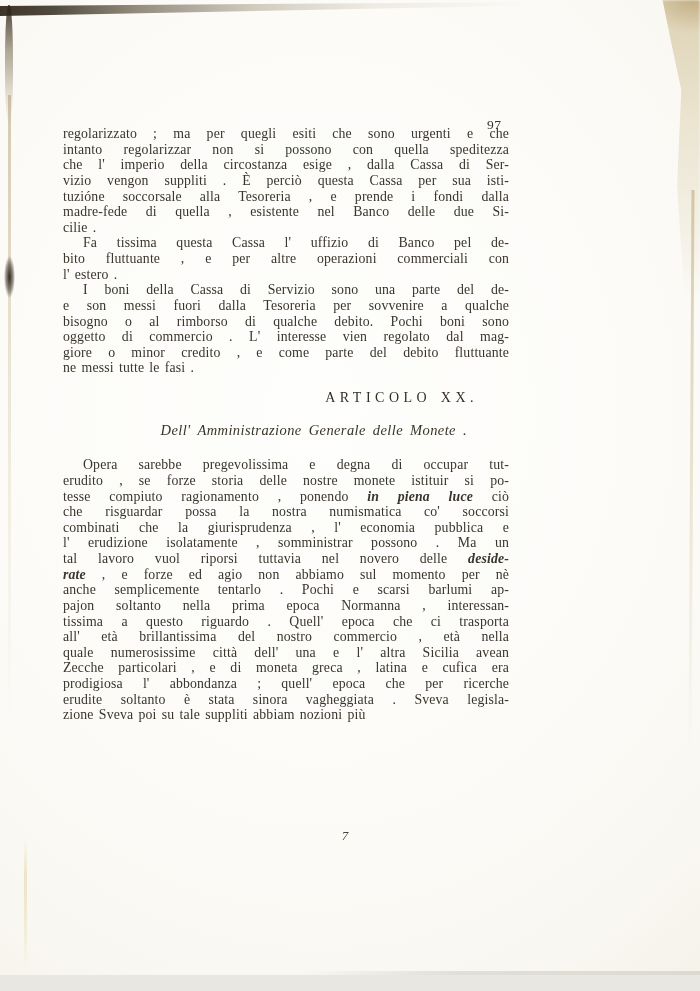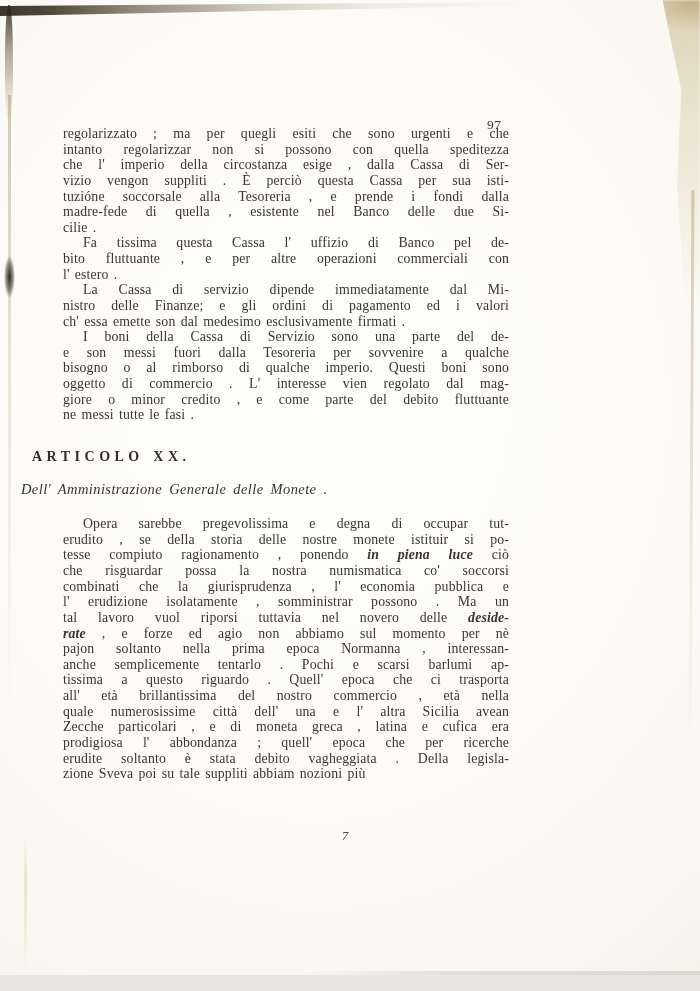--- a/index.html
+++ b/index.html
@@ -98,32 +98,32 @@
     text-align-last: justify;
     white-space: nowrap;
   }
   .tline.para-end {
     -moz-text-align-last: left;
     text-align-last: left;
   }
   .it { font-style: italic; font-weight: bold; }
 
   .article-heading {
-    margin: 26px 0 0 0;
-    font-size: 14px; font-weight: bold;
+    margin: 14px 0 0 0;
+    font-size: 14px; font-weight: normal;
     letter-spacing: 4.5px;
-    text-align: left;
+    text-align: right;
     transform: translateX(-31px);
     color: #332e25;
   }
   .article-subtitle {
     margin: 17px 0 19px 0;
     font-size: 14.5px; font-style: italic;
     letter-spacing: .4px; word-spacing: 3px;
-    text-align: left;
+    text-align: right;
     transform: translateX(-42px);
     color: #393427;
   }
   .signature {
     position: absolute; top: 828px; left: 334px; width: 22px;
     text-align: center; font-size: 13px; font-style: italic;
     color: #4a4538;
   }
 </style>
 </head>
@@ -152,53 +152,48 @@
           <div class="tline">tuzióne soccorsale alla Tesoreria , e prende i fondi dalla</div>
           <div class="tline">madre-fede di quella , esistente nel Banco delle due Si-</div>
           <div class="tline para-end">cilie .</div>
         </div>
         <div class="para indent">
           <div class="tline">Fa tissima questa Cassa l' uffizio di Banco pel de-</div>
           <div class="tline">bito fluttuante , e per altre operazioni commerciali con</div>
           <div class="tline para-end">l' estero .</div>
         </div>
         <div class="para indent">
-          <div class="tline">La Cassa di servizio dipende immediatamente dal Mi-</div>
-          <div class="tline">nistro delle Finanze; e gli ordini di pagamento ed i valori</div>
-          <div class="tline para-end">ch' essa emette son dal medesimo esclusivamente firmati .</div>
-        </div>
-        <div class="para indent">
           <div class="tline">I boni della Cassa di Servizio sono una parte del de-</div>
           <div class="tline">e son messi fuori dalla Tesoreria per sovvenire a qualche</div>
-          <div class="tline">bisogno o al rimborso di qualche imperio. Questi boni sono</div>
+          <div class="tline">bisogno o al rimborso di qualche debito. Pochi boni sono</div>
           <div class="tline">oggetto di commercio . L' interesse vien regolato dal mag-</div>
           <div class="tline">giore o minor credito , e come parte del debito fluttuante</div>
           <div class="tline para-end">ne messi tutte le fasi .</div>
         </div>
       </div>
     <h2 class="article-heading">ARTICOLO XX.</h2>
     <div class="article-subtitle">Dell' Amministrazione Generale delle Monete .</div>
     <div>
         <div class="para indent">
           <div class="tline">Opera sarebbe pregevolissima e degna di occupar tut-</div>
-          <div class="tline">erudito , se della storia delle nostre monete istituir si po-</div>
+          <div class="tline">erudito , se forze storia delle nostre monete istituir si po-</div>
           <div class="tline"><span class="">tesse compiuto ragionamento , ponendo </span><span class="it">in piena luce</span><span class=""> ciò</span></div>
           <div class="tline">che risguardar possa la nostra numismatica co' soccorsi</div>
           <div class="tline">combinati che la giurisprudenza , l' economia pubblica e</div>
           <div class="tline">l' erudizione isolatamente , somministrar possono . Ma un</div>
           <div class="tline"><span class="">tal lavoro vuol riporsi tuttavia nel novero delle </span><span class="it">deside-</span></div>
           <div class="tline"><span class="it">rate</span><span class=""> , e forze ed agio non abbiamo sul momento per nè</span></div>
+          <div class="tline">anche semplicemente tentarlo . Pochi e scarsi barlumi ap-</div>
           <div class="tline">pajon soltanto nella prima epoca Normanna , interessan-</div>
-          <div class="tline">anche semplicemente tentarlo . Pochi e scarsi barlumi ap-</div>
           <div class="tline">tissima a questo riguardo . Quell' epoca che ci trasporta</div>
           <div class="tline">all' età brillantissima del nostro commercio , età nella</div>
           <div class="tline">quale numerosissime città dell' una e l' altra Sicilia avean</div>
           <div class="tline">Zecche particolari , e di moneta greca , latina e cufica era</div>
           <div class="tline">prodigiosa l' abbondanza ; quell' epoca che per ricerche</div>
-          <div class="tline">erudite soltanto è stata debito vagheggiata . Della legisla-</div>
+          <div class="tline">erudite soltanto è stata sinora vagheggiata . Sveva legisla-</div>
           <div class="tline para-end">zione Sveva poi su tale suppliti abbiam nozioni più</div>
         </div>
       </div>
   </div>
 
   <div class="signature">7</div>
 
 </div>
 
 </body></html>

